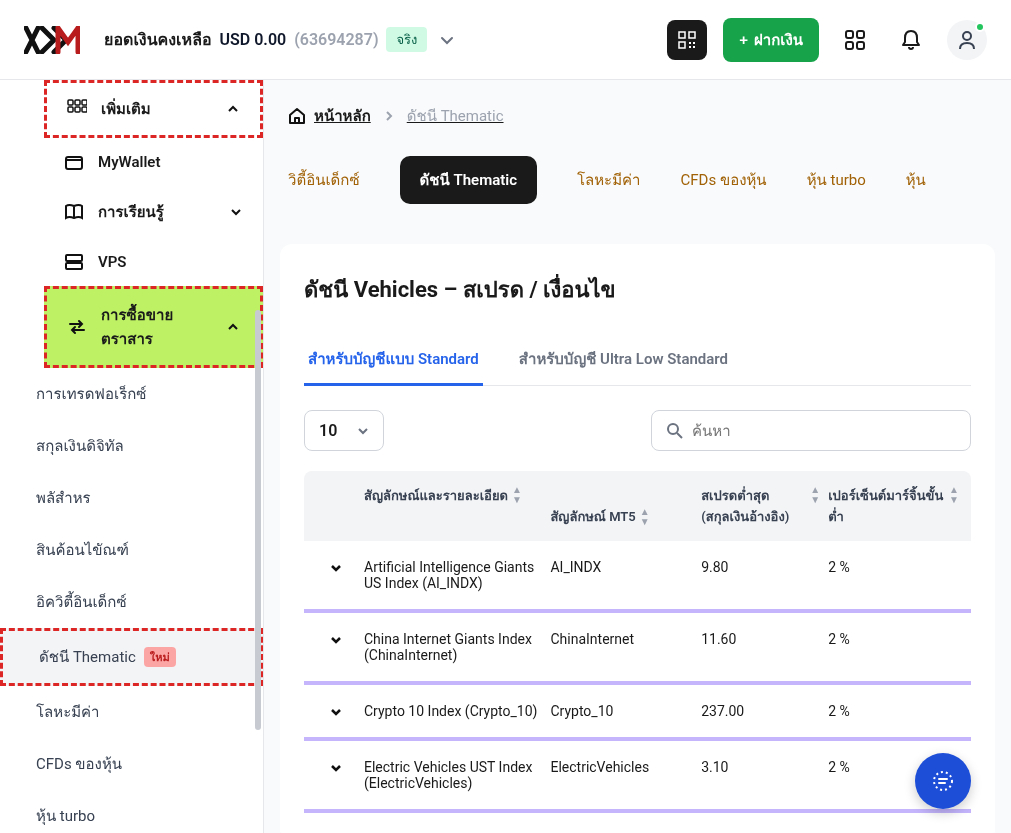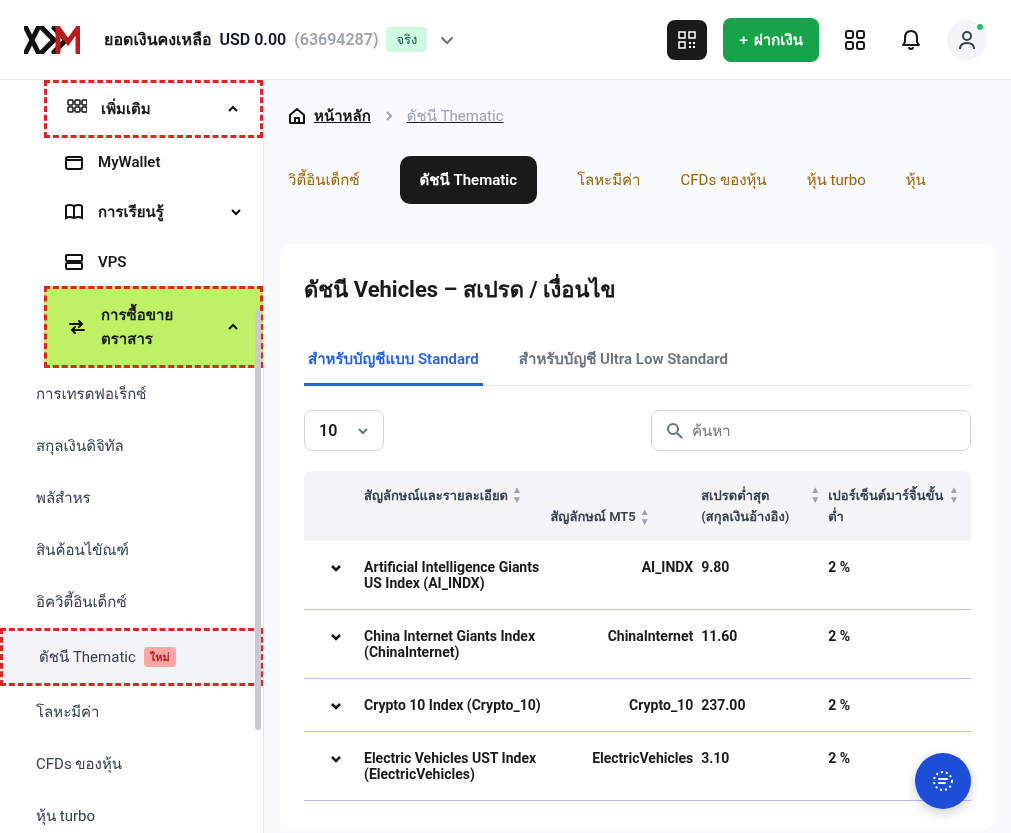--- a/index.html
+++ b/index.html
@@ -46,25 +46,25 @@
 .search-input { border: none; outline: none; font-size: 15px; flex: 1; }
 .table { width: 100%; }
 .table-header { display: flex; background: #f3f4f6; padding: 14px 12px; border-radius: 8px 8px 0 0; gap: 8px; }
 .th { font-size: 13px; font-weight: 600; color: #374151; display: flex; align-items: flex-start; gap: 4px; }
 .th-expand { width: 40px; }
 .th-symbol { flex: 1.5; }
 .th-mt5 { flex: 1.2; align-items: flex-end; }
 .th-spread { flex: 1; gap: 16px; }
 .th-margin { flex: 1.1; }
 .sort-icon { color: #9ca3af; font-size: 10px; line-height: 1; }
-.table-row { display: flex; padding: 18px 12px; border-bottom: 1px solid #c4b5fd; gap: 8px; align-items: flex-start; font-weight: bold; }
+.table-row { display: flex; padding: 18px 12px; border-bottom: 4px solid #c4b5fd; gap: 8px; align-items: flex-start; }
 .td { font-size: 14px; }
 .td-expand { width: 40px; display: flex; justify-content: center; cursor: pointer; padding-top: 2px; }
 .td-symbol { flex: 1.5; }
-.td-mt5 { flex: 1.2; text-align: right; }
+.td-mt5 { flex: 1.2; }
 .td-spread { flex: 1; }
 .td-margin { flex: 1.1; }
 .fab { position: fixed; bottom: 24px; right: 40px; width: 56px; height: 56px; border-radius: 50%; background: #1d4ed8; color: #fff; display: flex; align-items: center; justify-content: center; cursor: pointer; box-shadow: 0 4px 12px rgba(0,0,0,0.2); }
 svg { display: block; }
 </style>
 </head>
 <body>
 
 <div class="header">
   <div class="header-left">

